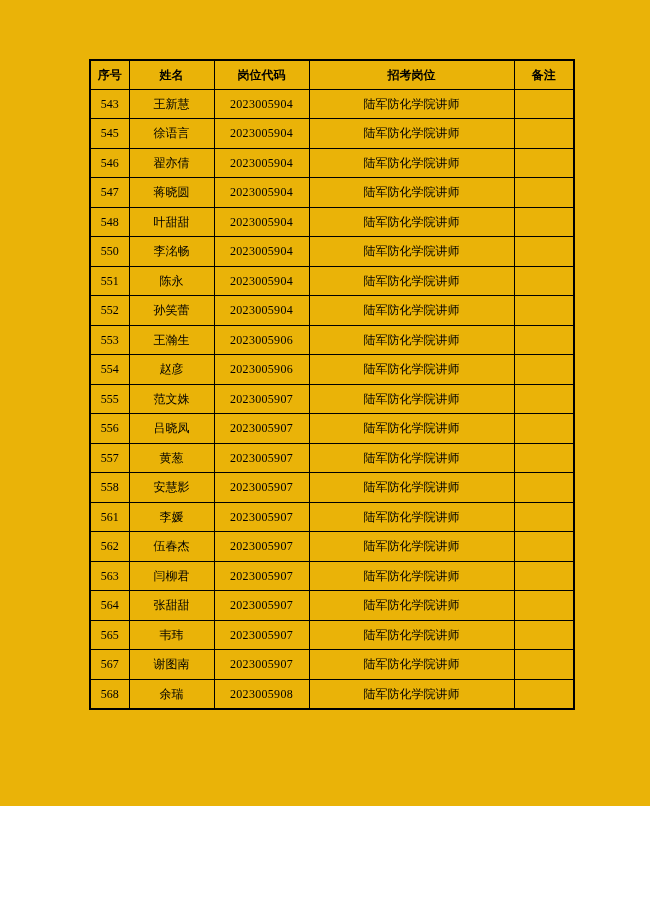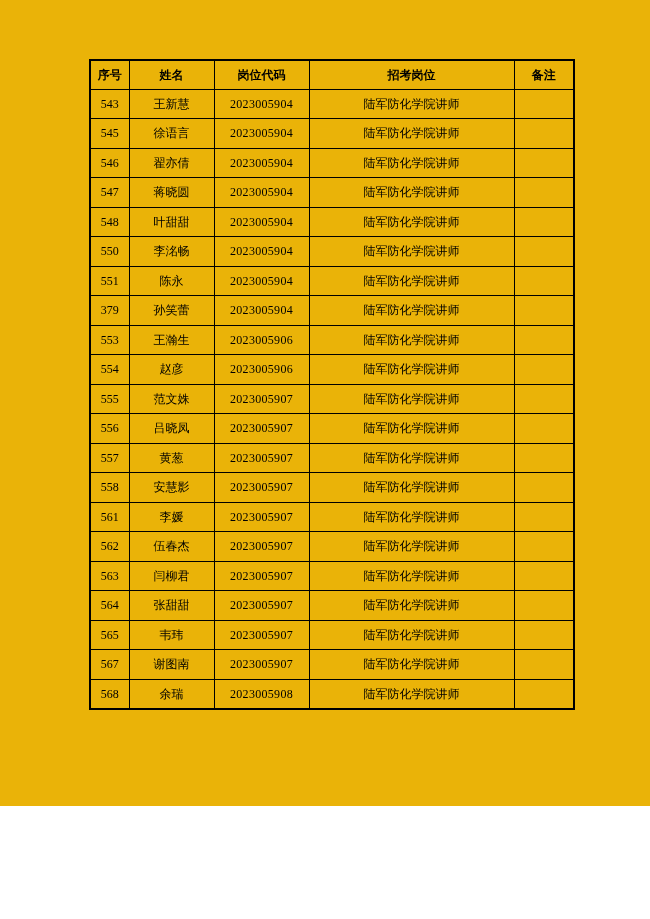--- a/index.html
+++ b/index.html
@@ -117,21 +117,21 @@
           <td class="cell-note"></td>
         </tr>
         <tr>
           <td class="cell-index">551</td>
           <td class="cell-name">陈永</td>
           <td class="cell-code">2023005904</td>
           <td class="cell-position">陆军防化学院讲师</td>
           <td class="cell-note"></td>
         </tr>
         <tr>
-          <td class="cell-index">379</td>
+          <td class="cell-index">552</td>
           <td class="cell-name">孙笑蕾</td>
           <td class="cell-code">2023005904</td>
           <td class="cell-position">陆军防化学院讲师</td>
           <td class="cell-note"></td>
         </tr>
         <tr>
           <td class="cell-index">553</td>
           <td class="cell-name">王瀚生</td>
           <td class="cell-code">2023005906</td>
           <td class="cell-position">陆军防化学院讲师</td>

